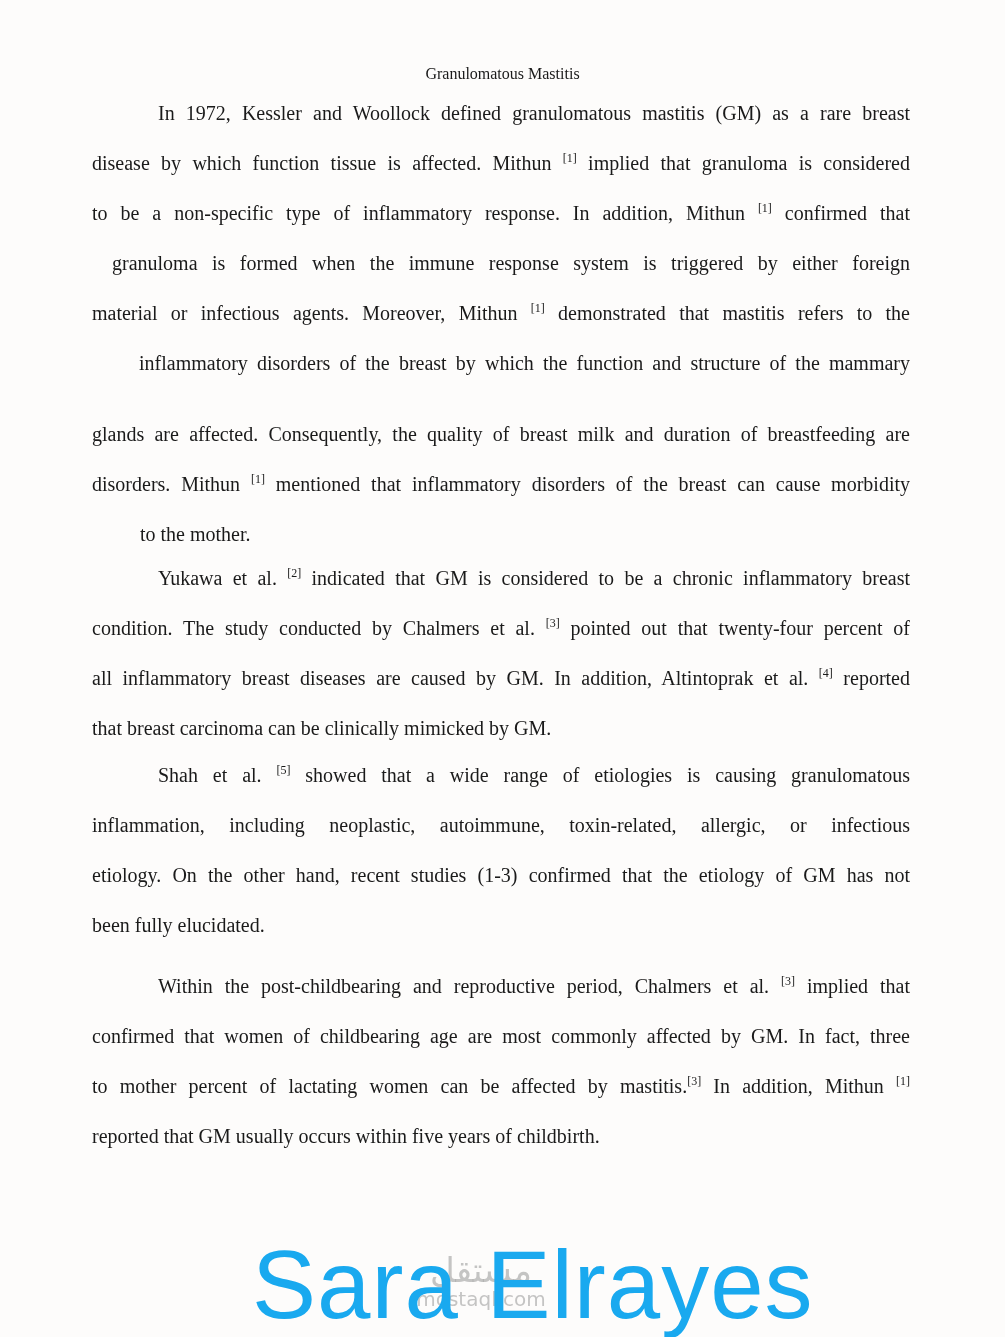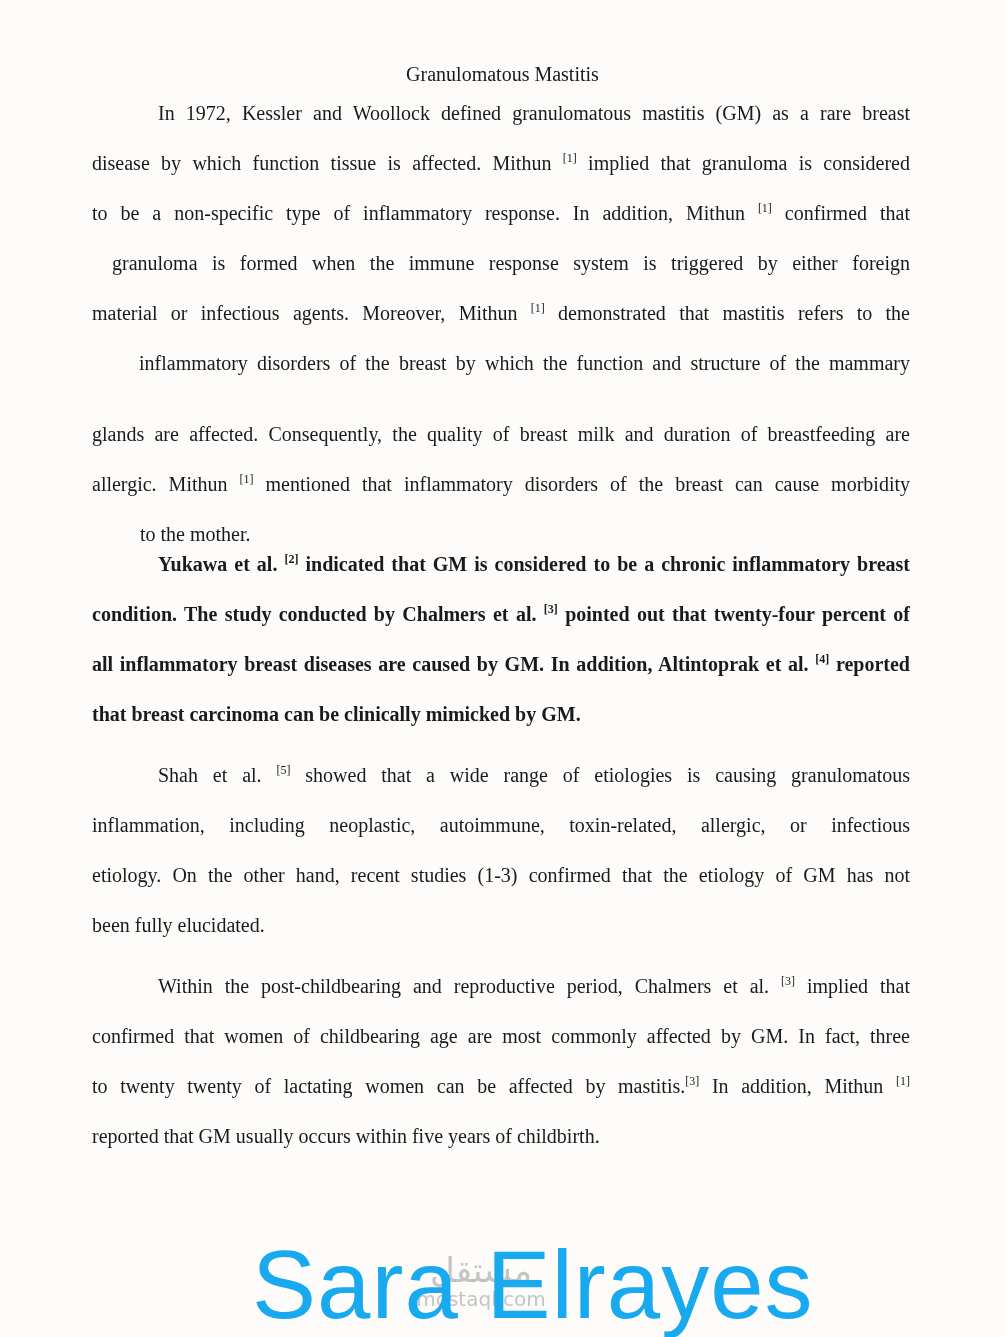--- a/index.html
+++ b/index.html
@@ -5,21 +5,21 @@
   html, body { margin: 0; padding: 0; }
   body {
     width: 1005px; height: 1337px; overflow: hidden;
     background: #fdfcfb;
     position: relative;
     font-family: "Liberation Serif", serif;
     color: #1a1a1a;
   }
   .title {
     position: absolute; top: 60px; left: 0; width: 1005px;
-    text-align: center; font-size: 20px; line-height: 28px;
+    text-align: center; font-size: 16px; line-height: 28px;
   }
   .para { position: absolute; left: 92px; width: 818px; }
   .line {
     height: 50.1px; line-height: 30px; font-size: 20px;
     text-align: justify; text-align-last: justify;
     white-space: nowrap;
   }
   .line.last { text-align-last: left; }
   .line.indent { padding-left: 66px; }
   .line span.seg { }
@@ -44,39 +44,39 @@
 <div class="title">Granulomatous Mastitis</div>
 
 <div class="para" style="top:98px;">
     <div class="line indent" style="white-space: normal;"><span class="seg">In 1972, Kessler and Woollock defined granulomatous mastitis (GM) as a rare breast</span></div>
     <div class="line" style="white-space: normal;"><span class="seg">disease by which function tissue is affected. Mithun </span><sup class="cite">[1]</sup><span class="seg"> implied that granuloma is considered</span></div>
     <div class="line" style="white-space: normal;"><span class="seg">to be a non-specific type of inflammatory response. In addition, Mithun </span><sup class="cite">[1]</sup><span class="seg"> confirmed that</span></div>
     <div class="line" style="white-space: normal; margin-left: 20px;"><span class="seg">granuloma is formed when the immune response system is triggered by either foreign</span></div>
     <div class="line" style="white-space: normal;"><span class="seg">material or infectious agents. Moreover, Mithun </span><sup class="cite">[1]</sup><span class="seg"> demonstrated that mastitis refers to the</span></div>
     <div class="line" style="white-space: normal; margin-left: 47px;"><span class="seg">inflammatory disorders of the breast by which the function and structure of the mammary</span></div>
     <div class="line" style="white-space: normal; margin-top: 20px;"><span class="seg">glands are affected. Consequently, the quality of breast milk and duration of breastfeeding are</span></div>
-    <div class="line" style="white-space: normal;"><span class="seg">allergic. Mithun </span><sup class="cite">[1]</sup><span class="seg"> mentioned that inflammatory disorders of the breast can cause morbidity</span></div>
+    <div class="line" style="white-space: normal;"><span class="seg">disorders. Mithun </span><sup class="cite">[1]</sup><span class="seg"> mentioned that inflammatory disorders of the breast can cause morbidity</span></div>
     <div class="line last" style="white-space: normal; margin-left: 48px;"><span class="seg">to the mother.</span></div>
   </div>
-<div class="para" style="top:549px;font-weight:bold;">
+<div class="para" style="top:563px;">
     <div class="line indent" style="white-space: normal;"><span class="seg">Yukawa et al. </span><sup class="cite">[2]</sup><span class="seg"> indicated that GM is considered to be a chronic inflammatory breast</span></div>
     <div class="line" style="white-space: normal;"><span class="seg">condition. The study conducted by Chalmers et al. </span><sup class="cite">[3]</sup><span class="seg"> pointed out that twenty-four percent of</span></div>
     <div class="line" style="white-space: normal;"><span class="seg">all inflammatory breast diseases are caused by GM. In addition, Altintoprak et al. </span><sup class="cite">[4]</sup><span class="seg"> reported</span></div>
     <div class="line last" style="white-space: normal;"><span class="seg">that breast carcinoma can be clinically mimicked by GM.</span></div>
   </div>
 <div class="para" style="top:760px;">
     <div class="line indent" style="white-space: normal;"><span class="seg">Shah et al. </span><sup class="cite">[5]</sup><span class="seg"> showed that a wide range of etiologies is causing granulomatous</span></div>
     <div class="line" style="white-space: normal;"><span class="seg">inflammation, including neoplastic, autoimmune, toxin-related, allergic, or infectious</span></div>
     <div class="line" style="white-space: normal;"><span class="seg">etiology. On the other hand, recent studies (1-3) confirmed that the etiology of GM has not</span></div>
     <div class="line last" style="white-space: normal;"><span class="seg">been fully elucidated.</span></div>
   </div>
 <div class="para" style="top:971px;">
     <div class="line indent" style="white-space: normal;"><span class="seg">Within the post-childbearing and reproductive period, Chalmers et al. </span><sup class="cite">[3]</sup><span class="seg"> implied that</span></div>
     <div class="line" style="white-space: normal;"><span class="seg">confirmed that women of childbearing age are most commonly affected by GM. In fact, three</span></div>
-    <div class="line" style="white-space: normal;"><span class="seg">to twenty twenty of lactating women can be affected by mastitis.</span><sup class="cite">[3]</sup><span class="seg"> In addition, Mithun </span><sup class="cite">[1]</sup><span class="seg"></span></div>
+    <div class="line" style="white-space: normal;"><span class="seg">to mother percent of lactating women can be affected by mastitis.</span><sup class="cite">[3]</sup><span class="seg"> In addition, Mithun </span><sup class="cite">[1]</sup><span class="seg"></span></div>
     <div class="line last" style="white-space: normal;"><span class="seg">reported that GM usually occurs within five years of childbirth.</span></div>
   </div>
 
 <div class="wm-logo">
   <div class="ar">مستقل</div>
   <div class="site">mostaql.com</div>
 </div>
 <div class="watermark">Sara Elrayes</div>
 
 </body></html>

